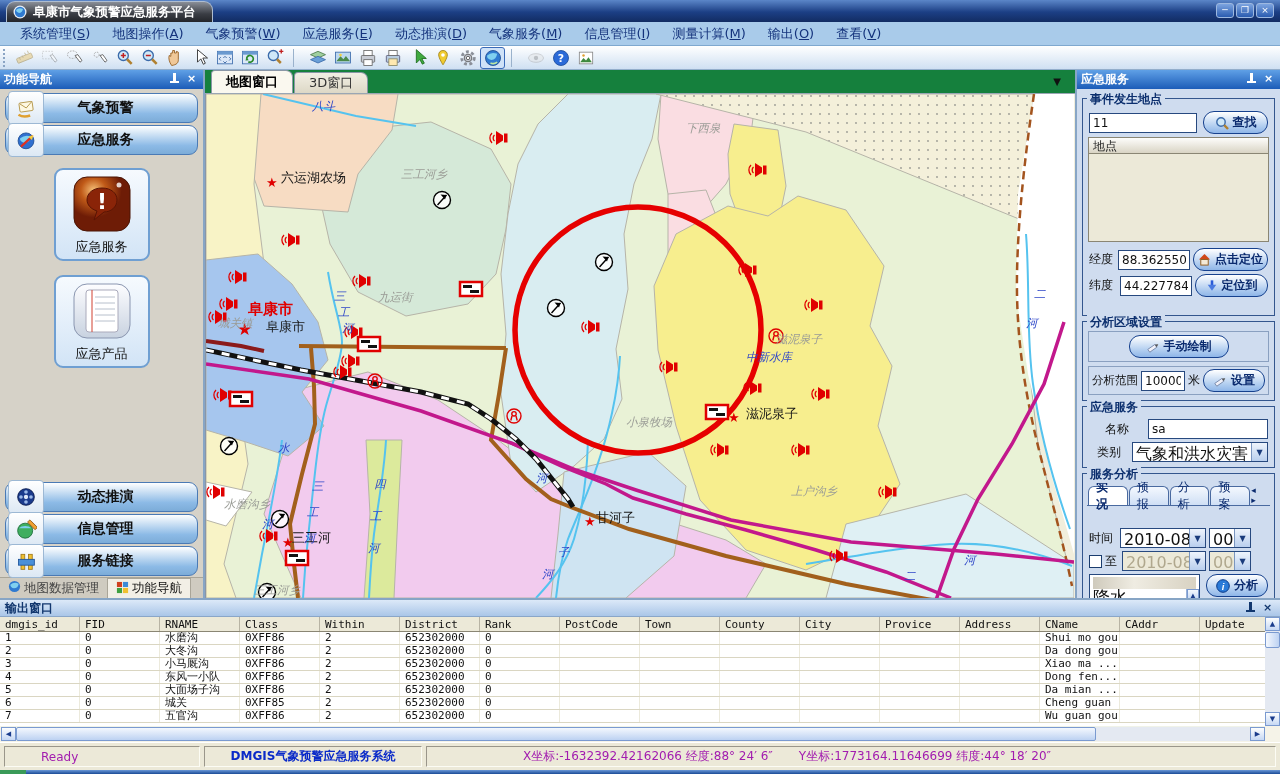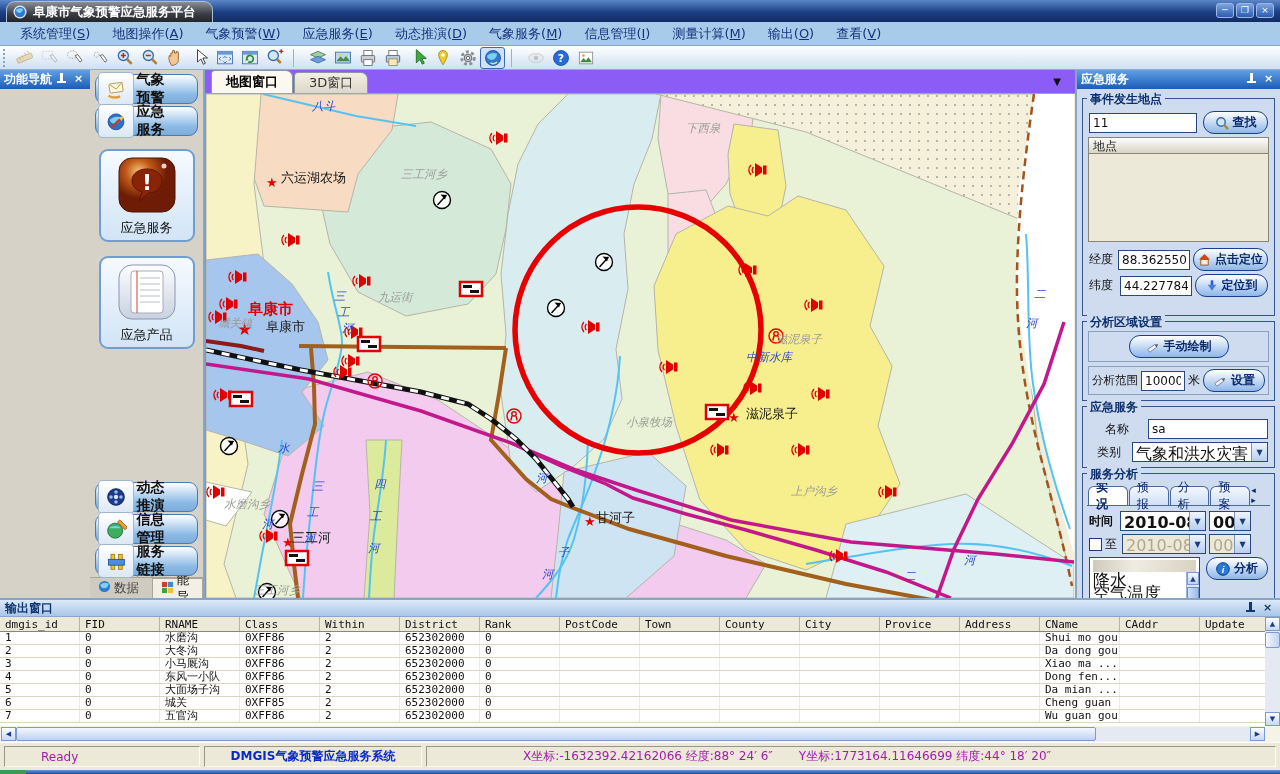--- a/index.html
+++ b/index.html
@@ -34,38 +34,38 @@
   .panel-title{height:19px;background:linear-gradient(#5fa0e6,#1c5cb8);color:#fff;font-weight:bold;
     font-size:12px;display:flex;align-items:center;padding:0 4px;flex:none;}
   .panel-title .sp{flex:1;}
   .mini-btn{width:15px;height:13px;color:#fff;font-size:11px;line-height:12px;text-align:center;margin-left:2px;}
   .pinglyph{display:inline-block;width:9px;height:11px;position:relative;}
   .pinglyph:before{content:"";position:absolute;left:3px;top:0;width:3px;height:8px;background:#fff;}
   .pinglyph:after{content:"";position:absolute;left:0;top:8px;width:9px;height:2px;background:#fff;}
 
   
   .left-panel{position:absolute;left:0;top:0;width:205px;height:528px;background:#d6d2c8;
-    border-right:2px solid #87a5c5;display:flex;flex-direction:row;}
+    border-right:2px solid #87a5c5;display:flex;flex-direction:column;}
   .nav-body{flex:1;display:flex;flex-direction:column;overflow:hidden;background:#d6d2c8;padding-top:2px;}
   .acc-bar{height:30px;margin:2px 5px 1px 5px;border:1px solid #4a7ab5;border-radius:9px;
     background:linear-gradient(#feffff,#8cbae6 70%,#7cacd8);display:flex;align-items:center;position:relative;flex:none;}
   .acc-bar .acc-icon{width:36px;height:34px;margin-left:2px;background:linear-gradient(#ffffff,#dce8f4);
     border:1px solid #9cb8d4;border-radius:4px;display:flex;align-items:center;justify-content:center;flex:none;}
   .acc-bar .acc-label{flex:1;text-align:center;font-size:14px;font-weight:bold;color:#111;margin-right:30px;}
   .nav-shortcuts{flex:1;display:flex;flex-direction:column;align-items:center;padding-top:12px;gap:14px;overflow:hidden;}
   .big-card{width:96px;border:2px solid #6f9fd2;border-radius:9px;background:linear-gradient(#f6fafe,#d2e4f6);
     padding:6px 4px 3px;display:flex;flex-direction:column;align-items:center;gap:3px;}
   .big-card .bc-label{font-size:13px;color:#111;}
   .nav-tabs{height:21px;background:#cfcbc0;border-top:1px solid #a9a598;display:flex;align-items:flex-end;flex:none;}
   .nav-tab{height:20px;display:flex;align-items:center;gap:3px;padding:0 8px;font-size:12.5px;color:#444;}
   .nav-tab.active{background:#f2efe6;border:1px solid #a9a598;border-bottom:none;color:#111;}
 
   
   .map-area{position:absolute;left:205px;top:0;width:870px;height:528px;display:flex;flex-direction:column;background:#f0ecdc;}
-  .map-tabs{height:24px;background:#8b5cf6;border-bottom:1px solid #9aa6b4;display:flex;align-items:flex-end;
+  .map-tabs{height:24px;background:#15803d;border-bottom:1px solid #9aa6b4;display:flex;align-items:flex-end;
     padding-left:6px;position:relative;flex:none;}
   .mtab{height:21px;padding:0 14px;display:flex;align-items:center;font-size:13px;color:#333;
     border:1px solid #8a96a6;border-bottom:none;border-radius:4px 7px 0 0;background:linear-gradient(#f2efe4,#ddd8c6);margin-right:1px;}
   .mtab.active{background:#faf8ef;font-weight:bold;color:#000;height:23px;}
   .map-dd{position:absolute;right:14px;top:6px;color:#111;font-size:10px;}
   .map-canvas{flex:1;position:relative;border-left:1px solid #8a96a6;background:#f1eedc;overflow:hidden;}
   svg text.ml-area{fill:#9a9c96;font-style:italic;font-size:11.5px;}
   svg text.ml-water{fill:#2e46c8;font-style:italic;font-size:11.5px;}
   svg text.ml-town{fill:#161616;font-size:13px;}
   svg text.ml-city{fill:#e00000;font-size:15px;font-weight:bold;}
@@ -855,21 +855,21 @@
         <div class="group" style="height:138px;">
           <div class="gtitle">服务分析</div>
           <div class="stabs" id="service-tabs">
               <div class="stab active">实况</div>
               <div class="stab">预报</div>
               <div class="stab">分析</div>
               <div class="stab">预案</div>
               <span class="stab-arrows">◂ ▸</span>
             </div>
           <div class="stab-strip"></div>
-          <div class="row" style="margin-top:5px;font-weight:bold;">
+          <div class="row" style="margin-top:22px;">
             <span style="width:28px;color:#111;">时间</span>
             <div class="sel" style="width:86px;">
               <span class="sel-val">2010-08-13</span>
                 <span class="sel-arrow">▼</span>
               </div>
             <div class="sel" style="width:42px;">
               <span class="sel-val">00</span>
                 <span class="sel-arrow">▼</span>
               </div>
           </div>

